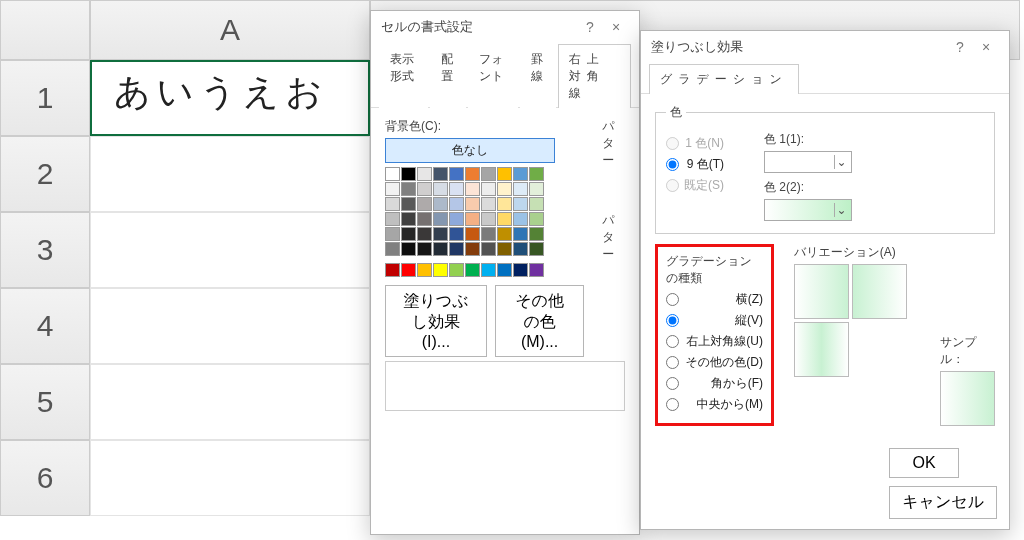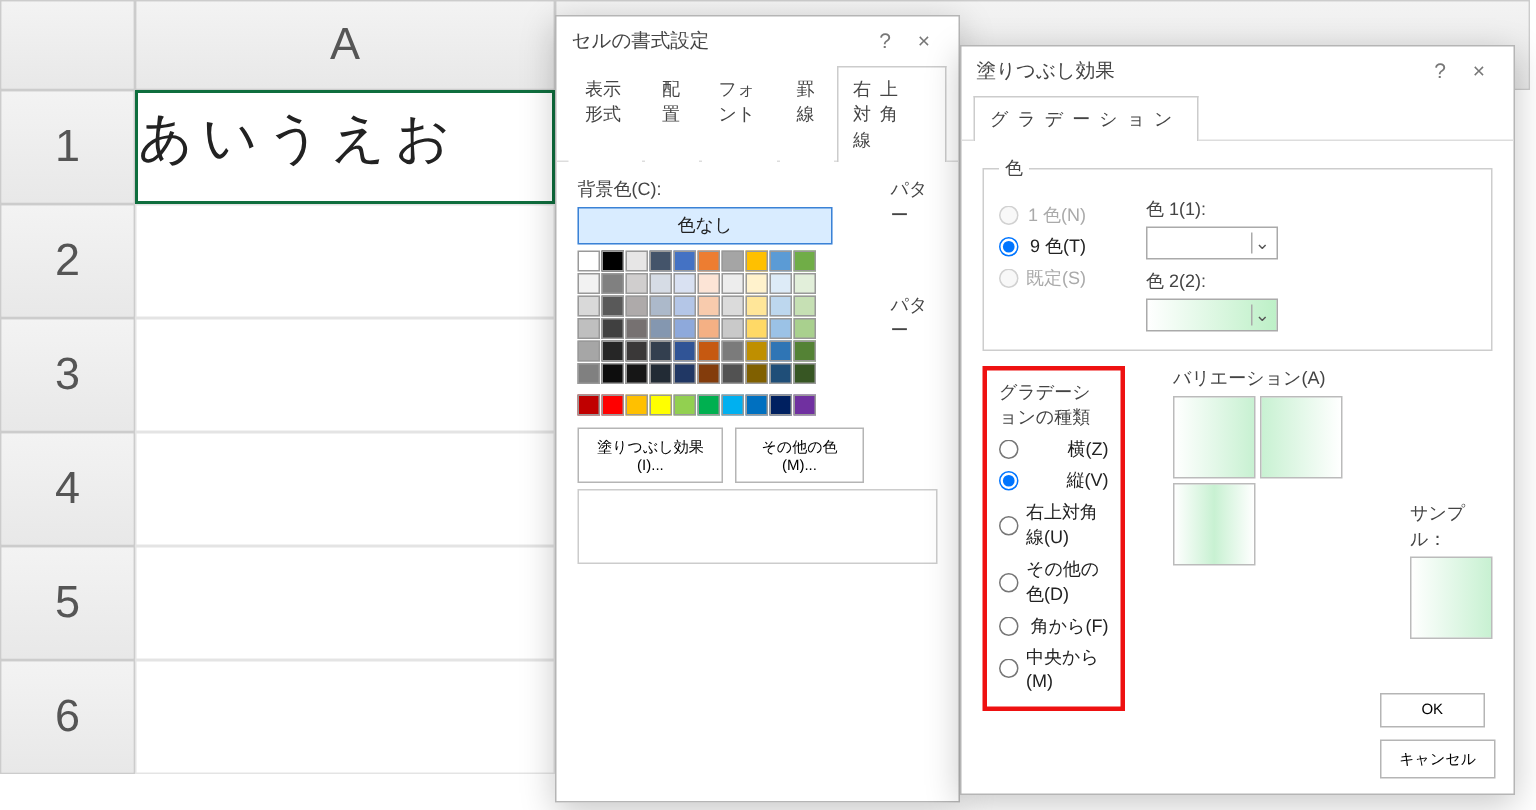--- a/index.html
+++ b/index.html
@@ -5,37 +5,37 @@
   * { box-sizing: border-box; font-family: "Yu Gothic UI", "Meiryo", sans-serif; }
   body { margin:0; width:1024px; height:540px; background:#fff; overflow:hidden; position:relative; font-size:12px; color:#222;}
   .sheet { position:absolute; top:0; left:0; width:1024px; height:540px; }
   .colhdr { position:absolute; top:0; left:0; right:0; height:60px; display:flex; }
   .corner { width:90px; height:60px; background:linear-gradient(#f3f3f3,#e8e8e8); border:1px solid #ccc; }
   .col { width:280px; height:60px; background:linear-gradient(#f3f3f3,#e8e8e8); border:1px solid #ccc; font-size:30px; color:#555; display:flex; align-items:center; justify-content:center;}
   .rows { position:absolute; top:60px; left:0; width:1024px;}
   .row { height:76px; display:flex;}
   .rhdr { width:90px; background:linear-gradient(#f3f3f3,#e8e8e8); border:1px solid #ccc; font-size:30px; color:#555; display:flex; align-items:center; justify-content:center;}
   .cell { width:280px; border:1px solid #e4e4e4;}
-  .active { border:2px solid #0f6e3e; font-size:36px; padding:6px 0; letter-spacing:6px; font-family:"MS Mincho","Yu Mincho",serif;}
+  .active { border:2px solid #0f6e3e; font-size:36px; padding:6px 22px; letter-spacing:6px; font-family:"MS Mincho","Yu Mincho",serif;}
   
   .dlg { position:absolute; background:#fff; border:1px solid #b5b5b5; box-shadow:0 6px 22px rgba(0,0,0,0.22);}
   .dlg .titlebar { height:32px; display:flex; align-items:center; padding:0 10px; font-size:13px; color:#444; }
   .dlg .titlebar .t { flex:1;}
   .dlg .titlebar .tb-btn { width:26px; text-align:center; color:#777; font-size:14px;}
   .tabs { display:flex; gap:2px; padding:0 8px; border-bottom:1px solid #ddd;}
   .tab { padding:6px 10px; font-size:12px; color:#444; border:1px solid transparent; border-bottom:none; position:relative; top:1px; background:#fff;}
   .tab.active { border-color:#ccc; font-weight:500;}
   .body { padding:10px 14px 14px 14px;}
   fieldset { border:1px solid #cdcdcd; padding:10px 10px 12px 10px; margin:0 0 10px 0;}
   legend { padding:0 4px; color:#444;}
   .nocolor { width:170px; background:#d9ecff; border:1px solid #3b82d6; text-align:center; font-size:12px; padding:3px 0; margin-bottom:4px;}
   .palette { width:170px;}
   .prow { display:flex; gap:1px; margin-bottom:1px;}
   .sw { width:15px; height:14px; border:1px solid #999;}
-  .btn { background:#fff; border:1px solid #b5b5b5; padding:5px 12px; font-size:10px;}
+  .btn { background:#fff; border:1px solid #b5b5b5; padding:5px 12px; font-size:16px;}
   .btnrow { display:flex; gap:8px; margin-top:8px;}
   .field-lbl { font-size:12px; color:#444; margin-bottom:3px;}
   .combo { width:88px; height:22px; border:1px solid #aaa; display:flex; align-items:center; justify-content:flex-end; padding:0 3px; position:relative;}
   .combo.small-green { background:linear-gradient(90deg,#fff,#bdf0c7);}
   .combo .arrow { width:14px; text-align:center; border-left:1px solid #aaa; color:#555;}
   .radio { display:flex; align-items:center; gap:5px; margin:4px 0; font-size:12px;justify-content:space-between;}
   .radio input { margin:0;}
   .disabled { color:#aaa;}
   .hl { border:3px solid #e11; padding:6px 8px;}
   .var-grid { display:grid; grid-template-columns:55px 55px; grid-template-rows:55px 55px; gap:3px;}
@@ -236,21 +236,21 @@
               <span class="arrow">⌄</span>
             </div>
           <div class="field-lbl" style="margin-top:6px">色 2(2):</div>
           <div class="combo small-green">
               <span class="arrow">⌄</span>
             </div>
         </div>
       </div>
     </fieldset>
 
-    <div style="display:flex; gap:32px; align-items:flex-start;">
+    <div style="display:flex; gap:20px; align-items:flex-start;">
       <div class="hl" style="width:150px;">
         <div class="field-lbl">グラデーションの種類</div>
         <label class="radio">
             <input type="radio" name="s" style="">
             <span>横(Z)</span>
           </label>
         <label class="radio">
             <input type="radio" name="s" checked="" style="">
             <span>縦(V)</span>
           </label>

